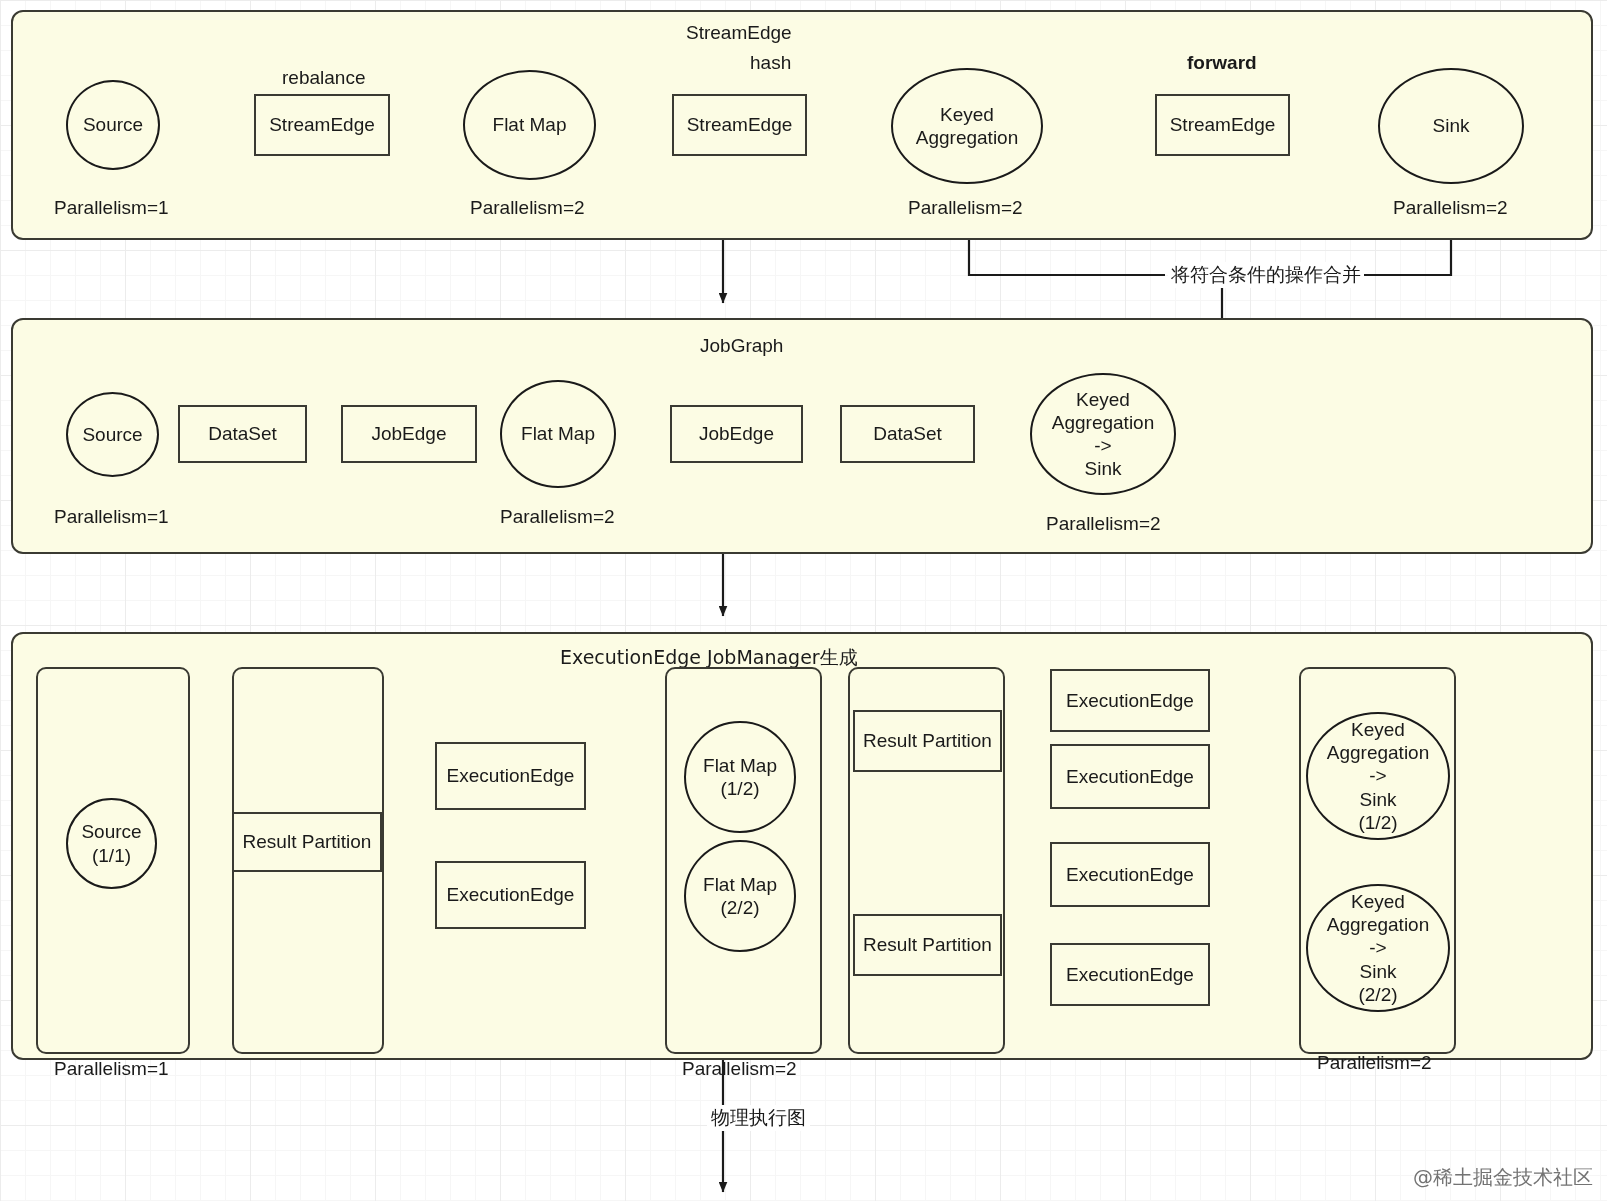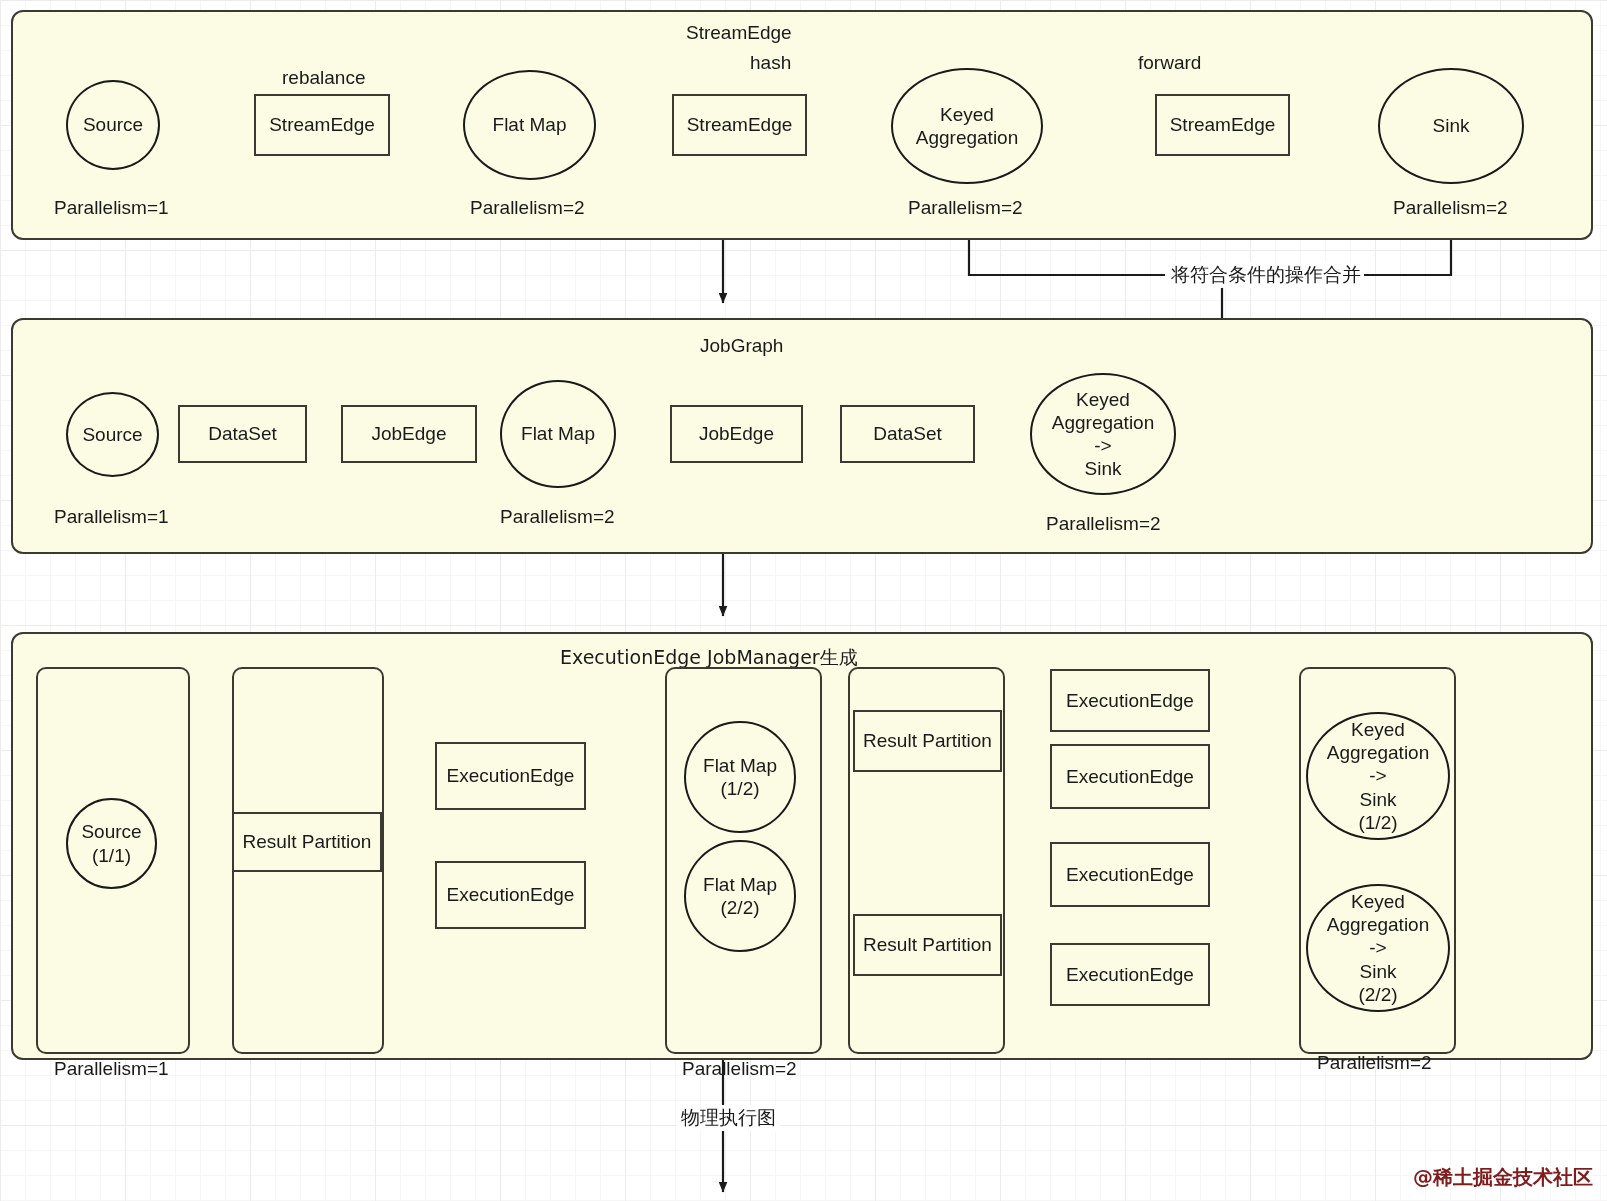--- a/index.html
+++ b/index.html
@@ -43,21 +43,21 @@
   }
   .edgelabel{
     position:absolute;font-size:19px;color:#1a1a1a;white-space:nowrap;
   }
   .svg-layer{
     position:absolute;left:0;top:0;width:1607px;height:1201px;
     pointer-events:none;
   }
   .watermark{
     position:absolute;right:14px;bottom:10px;font-size:20px;
-    color:#7f1d1d;white-space:nowrap;font-weight:bold;
+    color:#737373;white-space:nowrap;
   }
   .cn{font-family:"DejaVu Sans","Liberation Sans",sans-serif;}
 </style>
 </head>
 <body>
 
 <svg class="svg-layer" viewBox="0 0 1607 1201">
   <defs>
     <marker id="ah" markerWidth="11" markerHeight="9" refX="10.5" refY="4.5" orient="auto" markerUnits="userSpaceOnUse">
       <path d="M0,0 L11,4.5 L0,9 z" fill="#1a1a1a"></path>
@@ -111,21 +111,21 @@
     <line x1="723" y1="1060" x2="723" y2="1192" marker-end="url(#ah)"></line>
   </g>
 </svg>
 
 <div class="panel" style="left:11px;top:10px;width:1582px;height:230px;"></div>
 
 <div class="panel-title" style="left:686px;top:22px;">StreamEdge</div>
 
 <div class="edgelabel" style="left:282px;top:67px;">rebalance</div>
 <div class="edgelabel" style="left:750px;top:52px;">hash</div>
-<div class="edgelabel" style="left:1138px;top:52px;">forward</div>
+<div class="edgelabel" style="left:1187px;top:52px;font-weight:bold;">forward</div>
 
 <div class="node-ellipse" style="left:66px;top:80px;width:94px;height:90px;">Source</div>
 <div class="node-rect" style="left:254px;top:94px;width:136px;height:62px;">StreamEdge</div>
 <div class="node-ellipse" style="left:463px;top:70px;width:133px;height:110px;">Flat Map</div>
 <div class="node-rect" style="left:672px;top:94px;width:135px;height:62px;">StreamEdge</div>
 <div class="node-ellipse" style="left:891px;top:68px;width:152px;height:116px;">Keyed
 Aggregation</div>
 <div class="node-rect" style="left:1155px;top:94px;width:135px;height:62px;">StreamEdge</div>
 <div class="node-ellipse" style="left:1378px;top:68px;width:146px;height:116px;">Sink</div>
 
@@ -196,15 +196,15 @@
 <div class="node-ellipse" style="left:1306px;top:884px;width:144px;height:128px;">Keyed
 Aggregation
 -&gt;
 Sink
 (2/2)</div>
 
 <div class="plabel" style="left:54px;top:1058px;">Parallelism=1</div>
 <div class="plabel" style="left:682px;top:1058px;">Parallelism=2</div>
 <div class="plabel" style="left:1317px;top:1052px;">Parallelism=2</div>
 
-<div class="edgelabel cn" style="left:677px;top:1105px;background:#ffffff;padding:0 4px;">物理执行图</div>
+<div class="edgelabel cn" style="left:707px;top:1105px;background:#ffffff;padding:0 4px;">物理执行图</div>
 
 <div class="watermark cn">@稀土掘金技术社区</div>
 
 </body></html>

